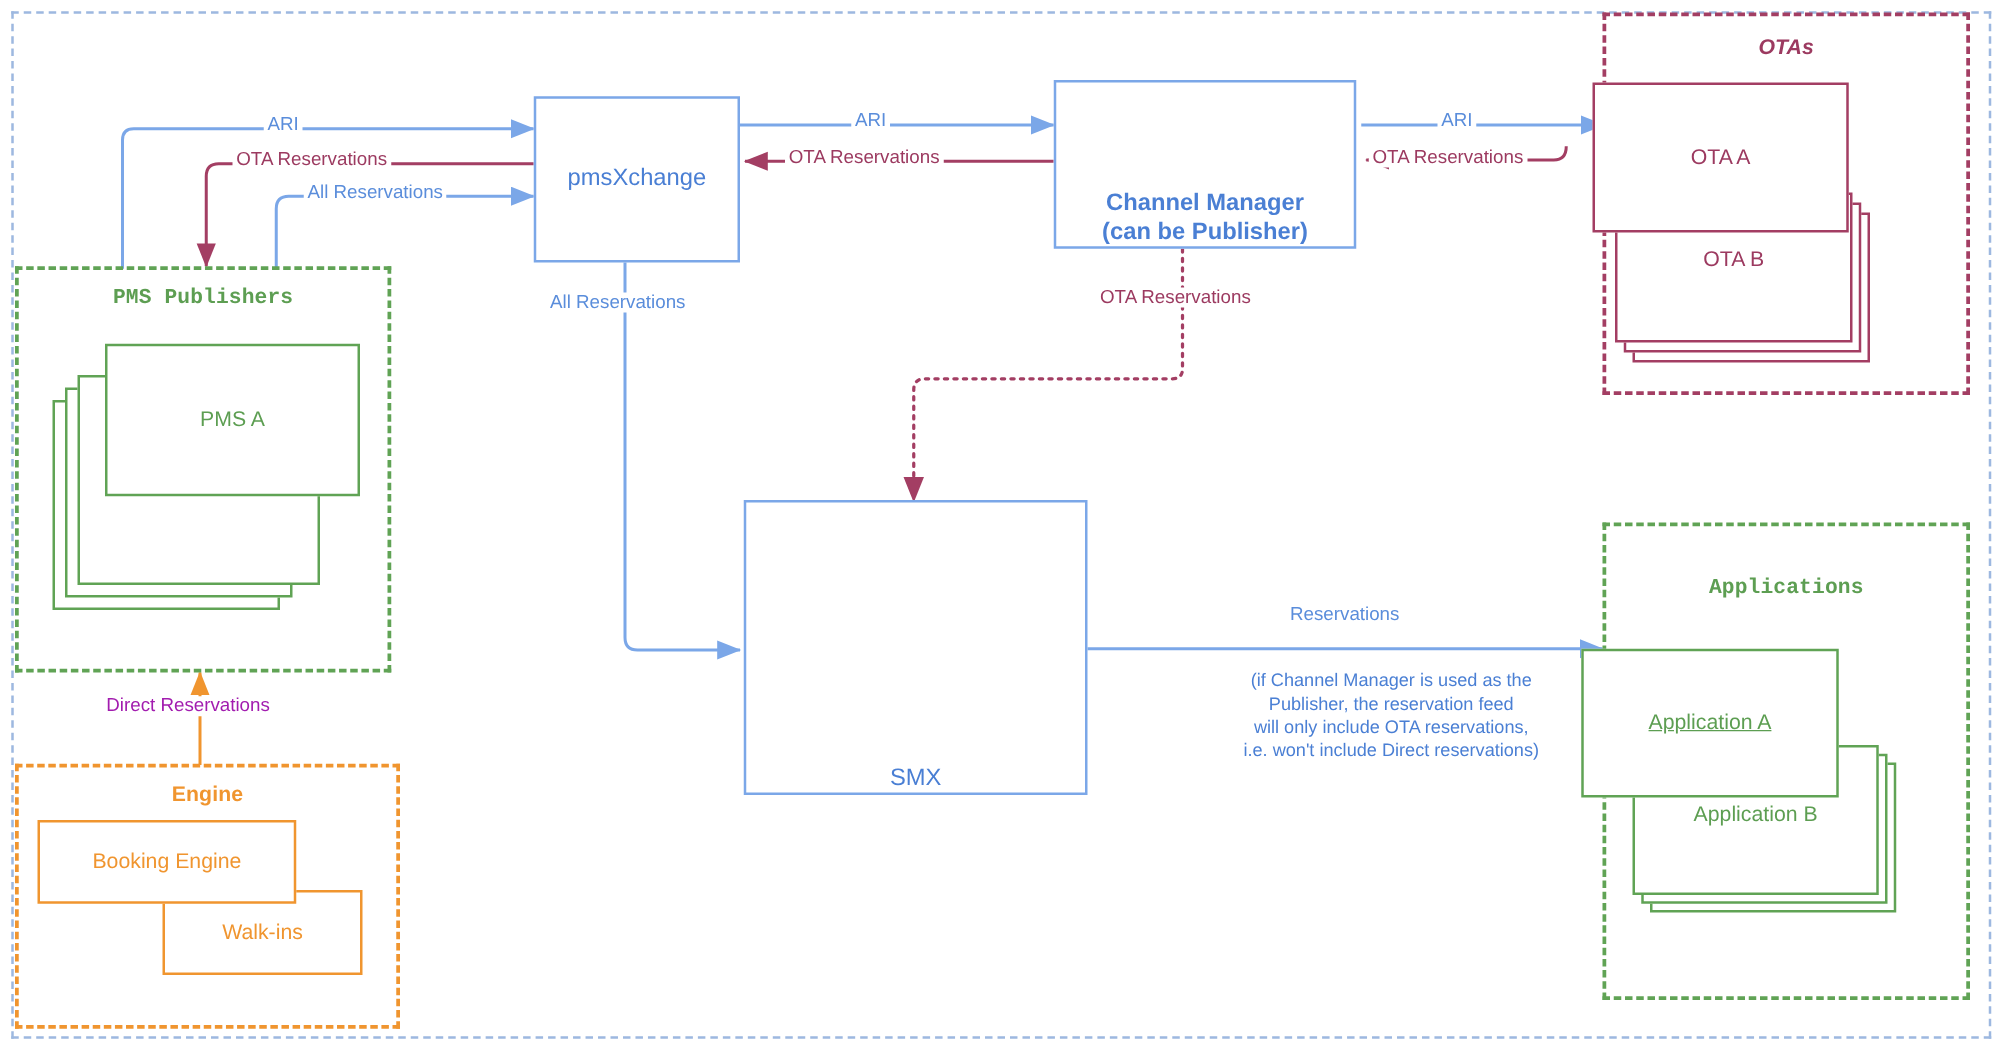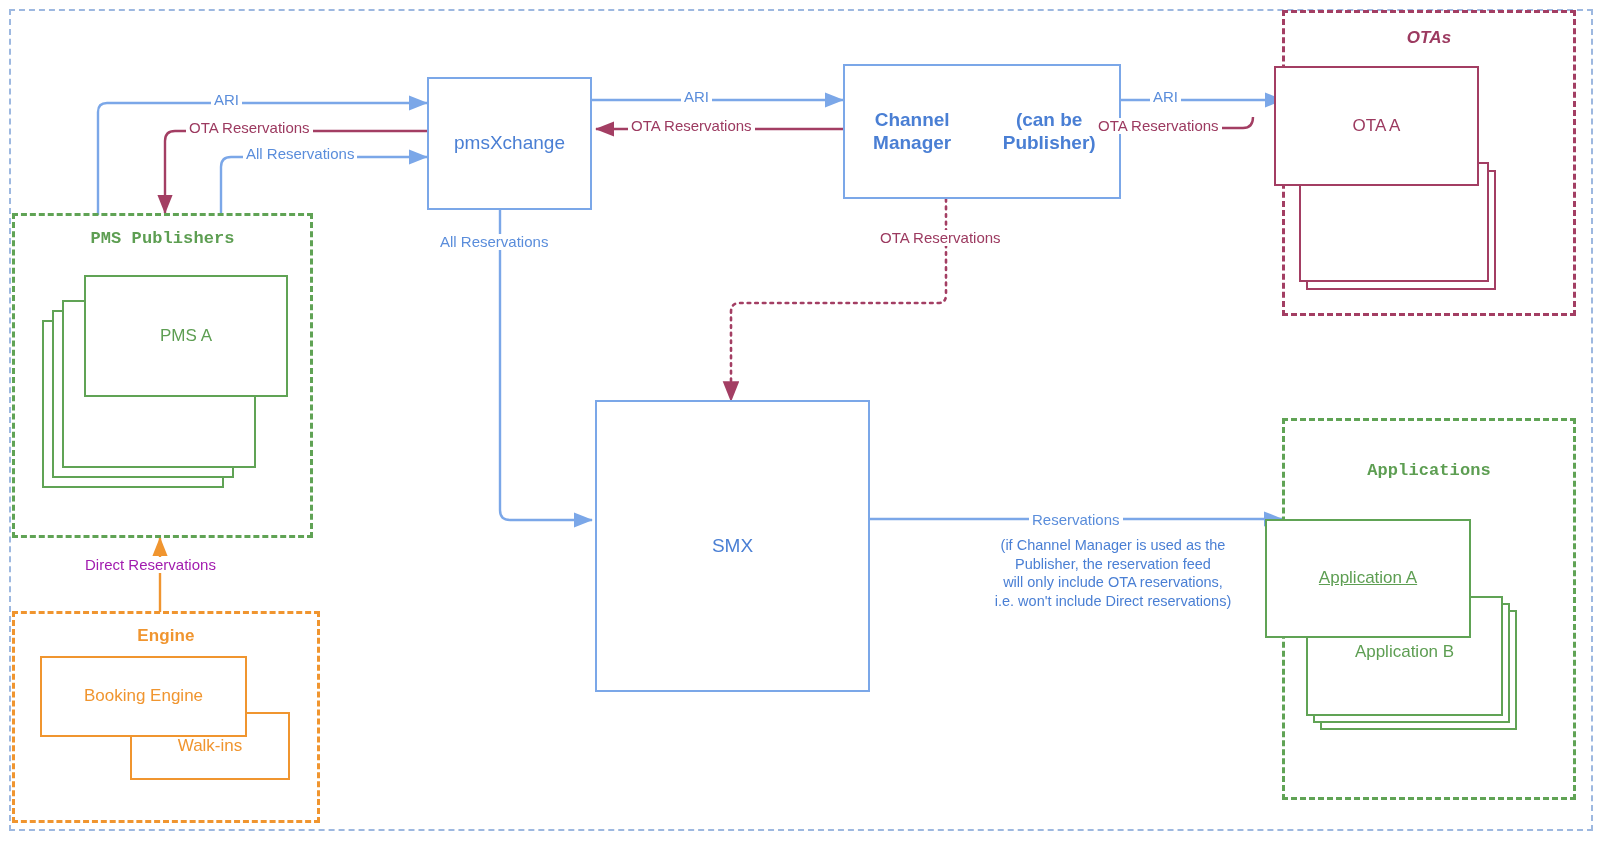--- a/index.html
+++ b/index.html
@@ -159,55 +159,58 @@
   <div class="node node-green nm-mid" style="left:84px; top:275px; width:204px; height:122px;">
     <span>PMS A</span>
   </div>
 
   <div class="group group-orange" style="left:12px; top:611px; width:308px; height:212px;">
     <div class="group-title t-orange" style="top:12px;">Engine</div>
   </div>
   <div class="node node-orange nm-mid" style="left:130px; top:712px; width:160px; height:68px;">
     <span>Walk-ins</span>
   </div>
-  <div class="node node-orange nm-mid" style="left:40px; top:656px; width:207px; height:81px;">
+  <div class="node node-orange nm-mid" style="left:30px; top:656px; width:207px; height:67px;">
     <span>Booking Engine</span>
   </div>
 
   <div class="group group-maroon" style="left:1282px; top:10px; width:294px; height:306px;">
     <div class="group-title t-maroon" style="top:15px;font-style:italic;">OTAs</div>
   </div>
   <div class="node node-maroon" style="left:1306px; top:170px; width:190px; height:120px;"></div>
   <div class="node node-maroon" style="left:1299px; top:162px; width:190px; height:120px;"></div>
+  <div class="node node-maroon nm-mid" style="left:1292px; top:154px; width:190px; height:120px; align-items:flex-start; padding-top:42px;">
+    <span>OTA B</span>
+  </div>
   <div class="node node-maroon nm-mid" style="left:1274px; top:66px; width:205px; height:120px;">
     <span>OTA A</span>
   </div>
 
   <div class="group group-green" style="left:1282px; top:418px; width:294px; height:382px;">
     <div class="group-title t-green" style="top:12px;margin-top:28px;">Applications</div>
   </div>
   <div class="node node-green" style="left:1320px; top:610px; width:197px; height:120px;"></div>
   <div class="node node-green" style="left:1313px; top:603px; width:197px; height:120px;"></div>
   <div class="node node-green nm-mid" style="left:1306px; top:596px; width:197px; height:120px; align-items:flex-start; padding-top:44px;">
     <span>Application B</span>
   </div>
   <div class="node node-green nm-mid" style="left:1265px; top:519px; width:206px; height:119px;text-decoration:underline;">
     <span>Application A</span>
   </div>
 
   <div class="node node-blue nm-big" style="left:427px; top:64px; width:165px; height:133px;margin-top:13px;">
     <span>pmsXchange</span>
   </div>
 
-  <div class="node node-blue nm-big nm-bold" style="left:843px; top:64px; width:278px; height:135px; flex-direction:row;">
+  <div class="node node-blue nm-big nm-bold" style="left:843px; top:64px; width:242px; height:135px; flex-direction:column;justify-content:flex-end;">
     <span>Channel Manager</span>
     <span>(can be Publisher)</span>
   </div>
 
-  <div class="node node-blue nm-big" style="left:595px; top:400px; width:275px; height:292px;">
+  <div class="node node-blue nm-big" style="left:595px; top:400px; width:275px; height:236px;align-items:flex-end;">
     <span>SMX</span>
   </div>
 
   <div class="edge-label label-blue" style="left:211px; top:92px;">ARI</div>
 
   <div class="edge-label label-maroon" style="left:186px; top:120px;">OTA Reservations</div>
 
   <div class="edge-label label-blue" style="left:243px; top:146px;">All Reservations</div>
 
   <div class="edge-label label-blue" style="left:681px; top:89px;">ARI</div>
@@ -217,20 +220,20 @@
   <div class="edge-label label-blue" style="left:1150px; top:89px;">ARI</div>
 
   <div class="edge-label label-maroon" style="left:1095px; top:118px;">OTA Reservations</div>
 
   <div class="edge-label label-blue" style="left:437px; top:234px;">All Reservations</div>
 
   <div class="edge-label label-maroon" style="left:877px; top:230px;">OTA Reservations</div>
 
   <div class="edge-label label-orange" style="left:82px; top:557px;">Direct Reservations</div>
 
-  <div class="edge-label label-blue" style="left:1029px; top:512px;">Reservations</div>
+  <div class="edge-label label-blue" style="left:1029px; top:484px;">Reservations</div>
 
   <div class="edge-note" style="left:903px; top:536px; width:420px;">(if Channel Manager is used as the
 Publisher, the reservation feed
 will only include OTA reservations,
 i.e. won't include Direct reservations)</div>
 
 </div>
 
 </body></html>

